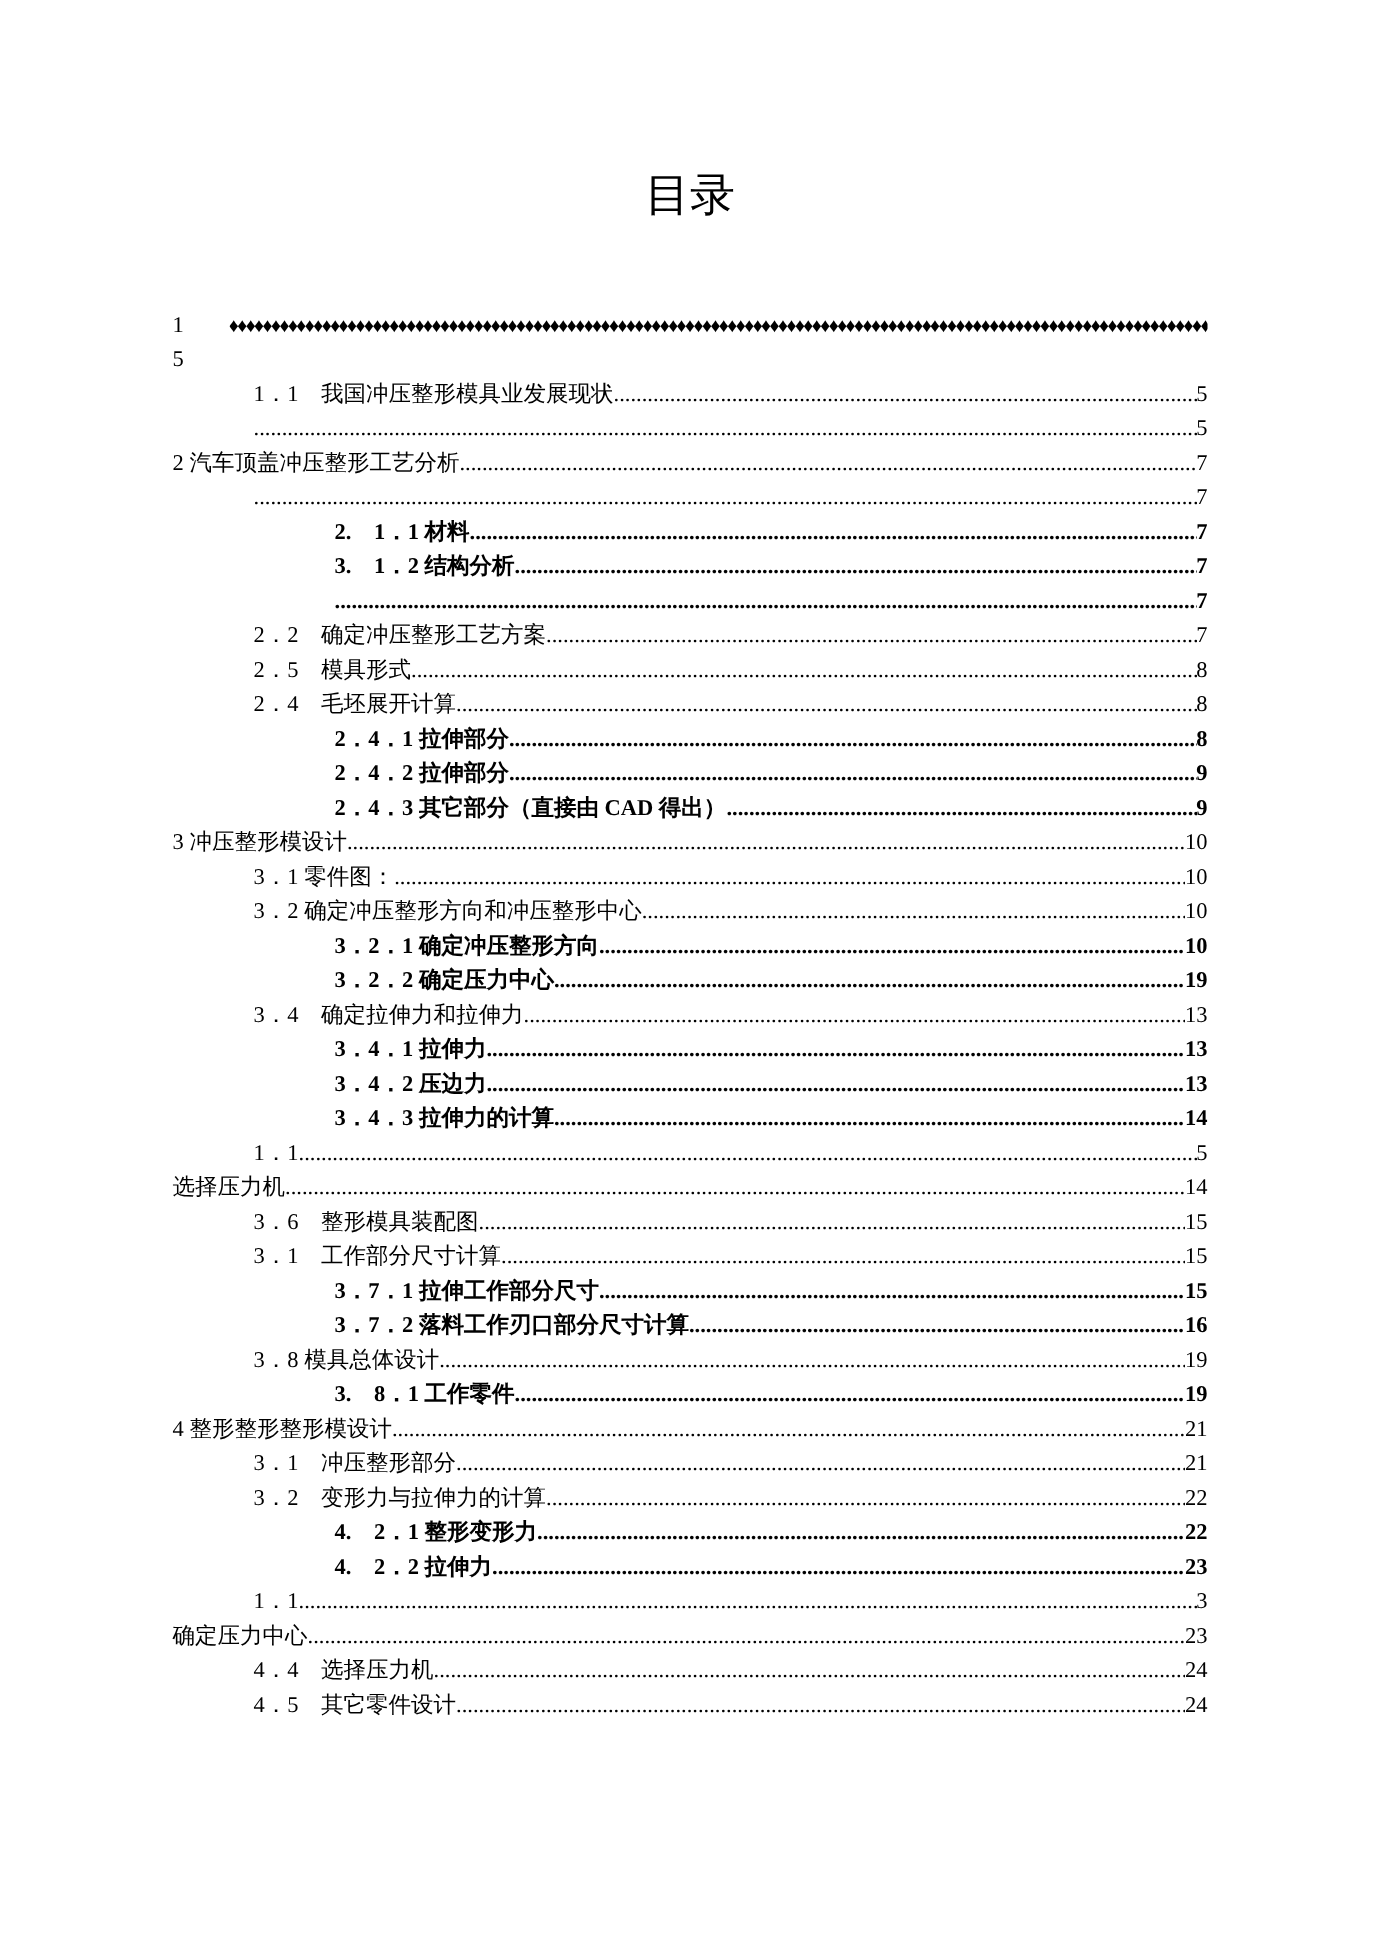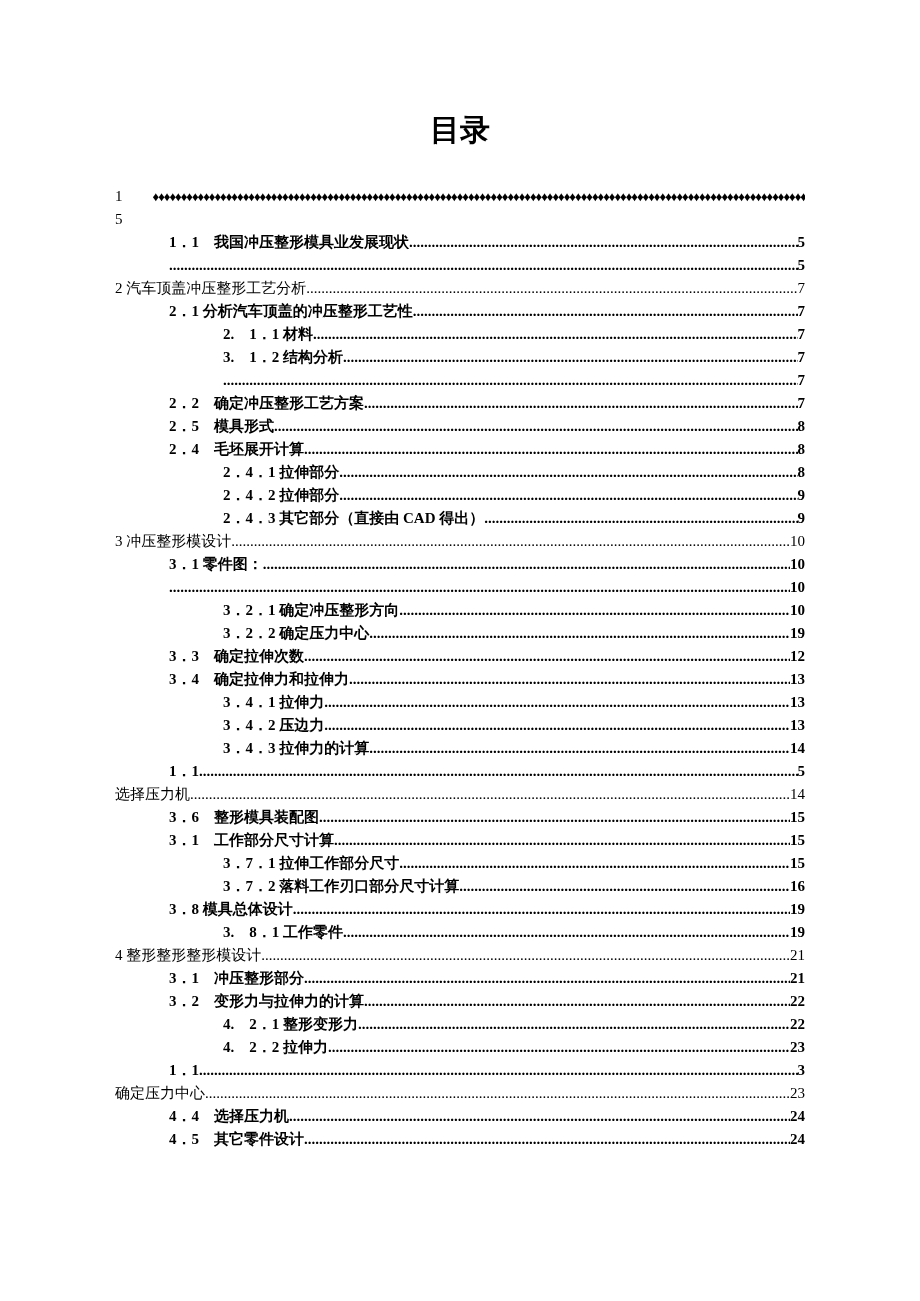--- a/index.html
+++ b/index.html
@@ -8,32 +8,32 @@
       height: 1301px;
       background: #fff;
       font-family: "SimSun", "宋体", serif;
       padding: 110px 115px 60px 115px;
       color: #000;
       font-size: 15px;
     }
     .title {
       text-align: center;
       font-size: 30px;
-      font-weight: bold;
-      margin-bottom: 34px;
+      font-weight: normal;
+      margin-bottom: 54px;
       font-family: "SimSun", "宋体", serif;
     }
     .toc-line {
       display: flex;
       align-items: baseline;
       line-height: 23px;
       white-space: nowrap;
     }
     .toc-line.l0 { padding-left: 0; }
-    .toc-line.l1 { padding-left: 54px; font-weight: bold; }
+    .toc-line.l1 { padding-left: 54px; }
     .toc-line.l2 { padding-left: 108px; font-weight: bold; }
     .label { flex: 0 0 auto; }
     .dots {
       flex: 1 1 auto;
       overflow: hidden;
       letter-spacing: 0px;
       font-family: "SimSun", serif;
     }
     .dots::before {
       content: "....................................................................................................................................................................................................";
@@ -70,21 +70,20 @@
     <div class="toc-line l1">
       <span class="dots"></span>
       <span class="pg">5</span>
     </div>
     <div class="toc-line l0">
       <span class="label">2 汽车顶盖冲压整形工艺分析</span>
       <span class="dots"></span>
       <span class="pg">7</span>
     </div>
     <div class="toc-line l1">
-      <span class="label">2．1 分析汽车顶盖的冲压整形工艺性 </span>
       <span class="dots"></span>
       <span class="pg">7</span>
     </div>
     <div class="toc-line l2">
       <span class="label">2.　1．1 材料 </span>
       <span class="dots"></span>
       <span class="pg">7</span>
     </div>
     <div class="toc-line l2">
       <span class="label">3.　1．2 结构分析 </span>
@@ -129,37 +128,33 @@
       <span class="label">3 冲压整形模设计</span>
       <span class="dots"></span>
       <span class="pg">10</span>
     </div>
     <div class="toc-line l1">
       <span class="label">3．1 零件图： </span>
       <span class="dots"></span>
       <span class="pg">10</span>
     </div>
     <div class="toc-line l1">
+      <span class="label">3．2 确定冲压整形方向和冲压整形中心 </span>
       <span class="dots"></span>
       <span class="pg">10</span>
     </div>
     <div class="toc-line l2">
       <span class="label">3．2．1 确定冲压整形方向 </span>
       <span class="dots"></span>
       <span class="pg">10</span>
     </div>
     <div class="toc-line l2">
       <span class="label">3．2．2 确定压力中心 </span>
       <span class="dots"></span>
       <span class="pg">19</span>
-    </div>
-    <div class="toc-line l1">
-      <span class="label">3．3　确定拉伸次数</span>
-      <span class="dots"></span>
-      <span class="pg">12</span>
     </div>
     <div class="toc-line l1">
       <span class="label">3．4　确定拉伸力和拉伸力</span>
       <span class="dots"></span>
       <span class="pg">13</span>
     </div>
     <div class="toc-line l2">
       <span class="label">3．4．1 拉伸力 </span>
       <span class="dots"></span>
       <span class="pg">13</span>

